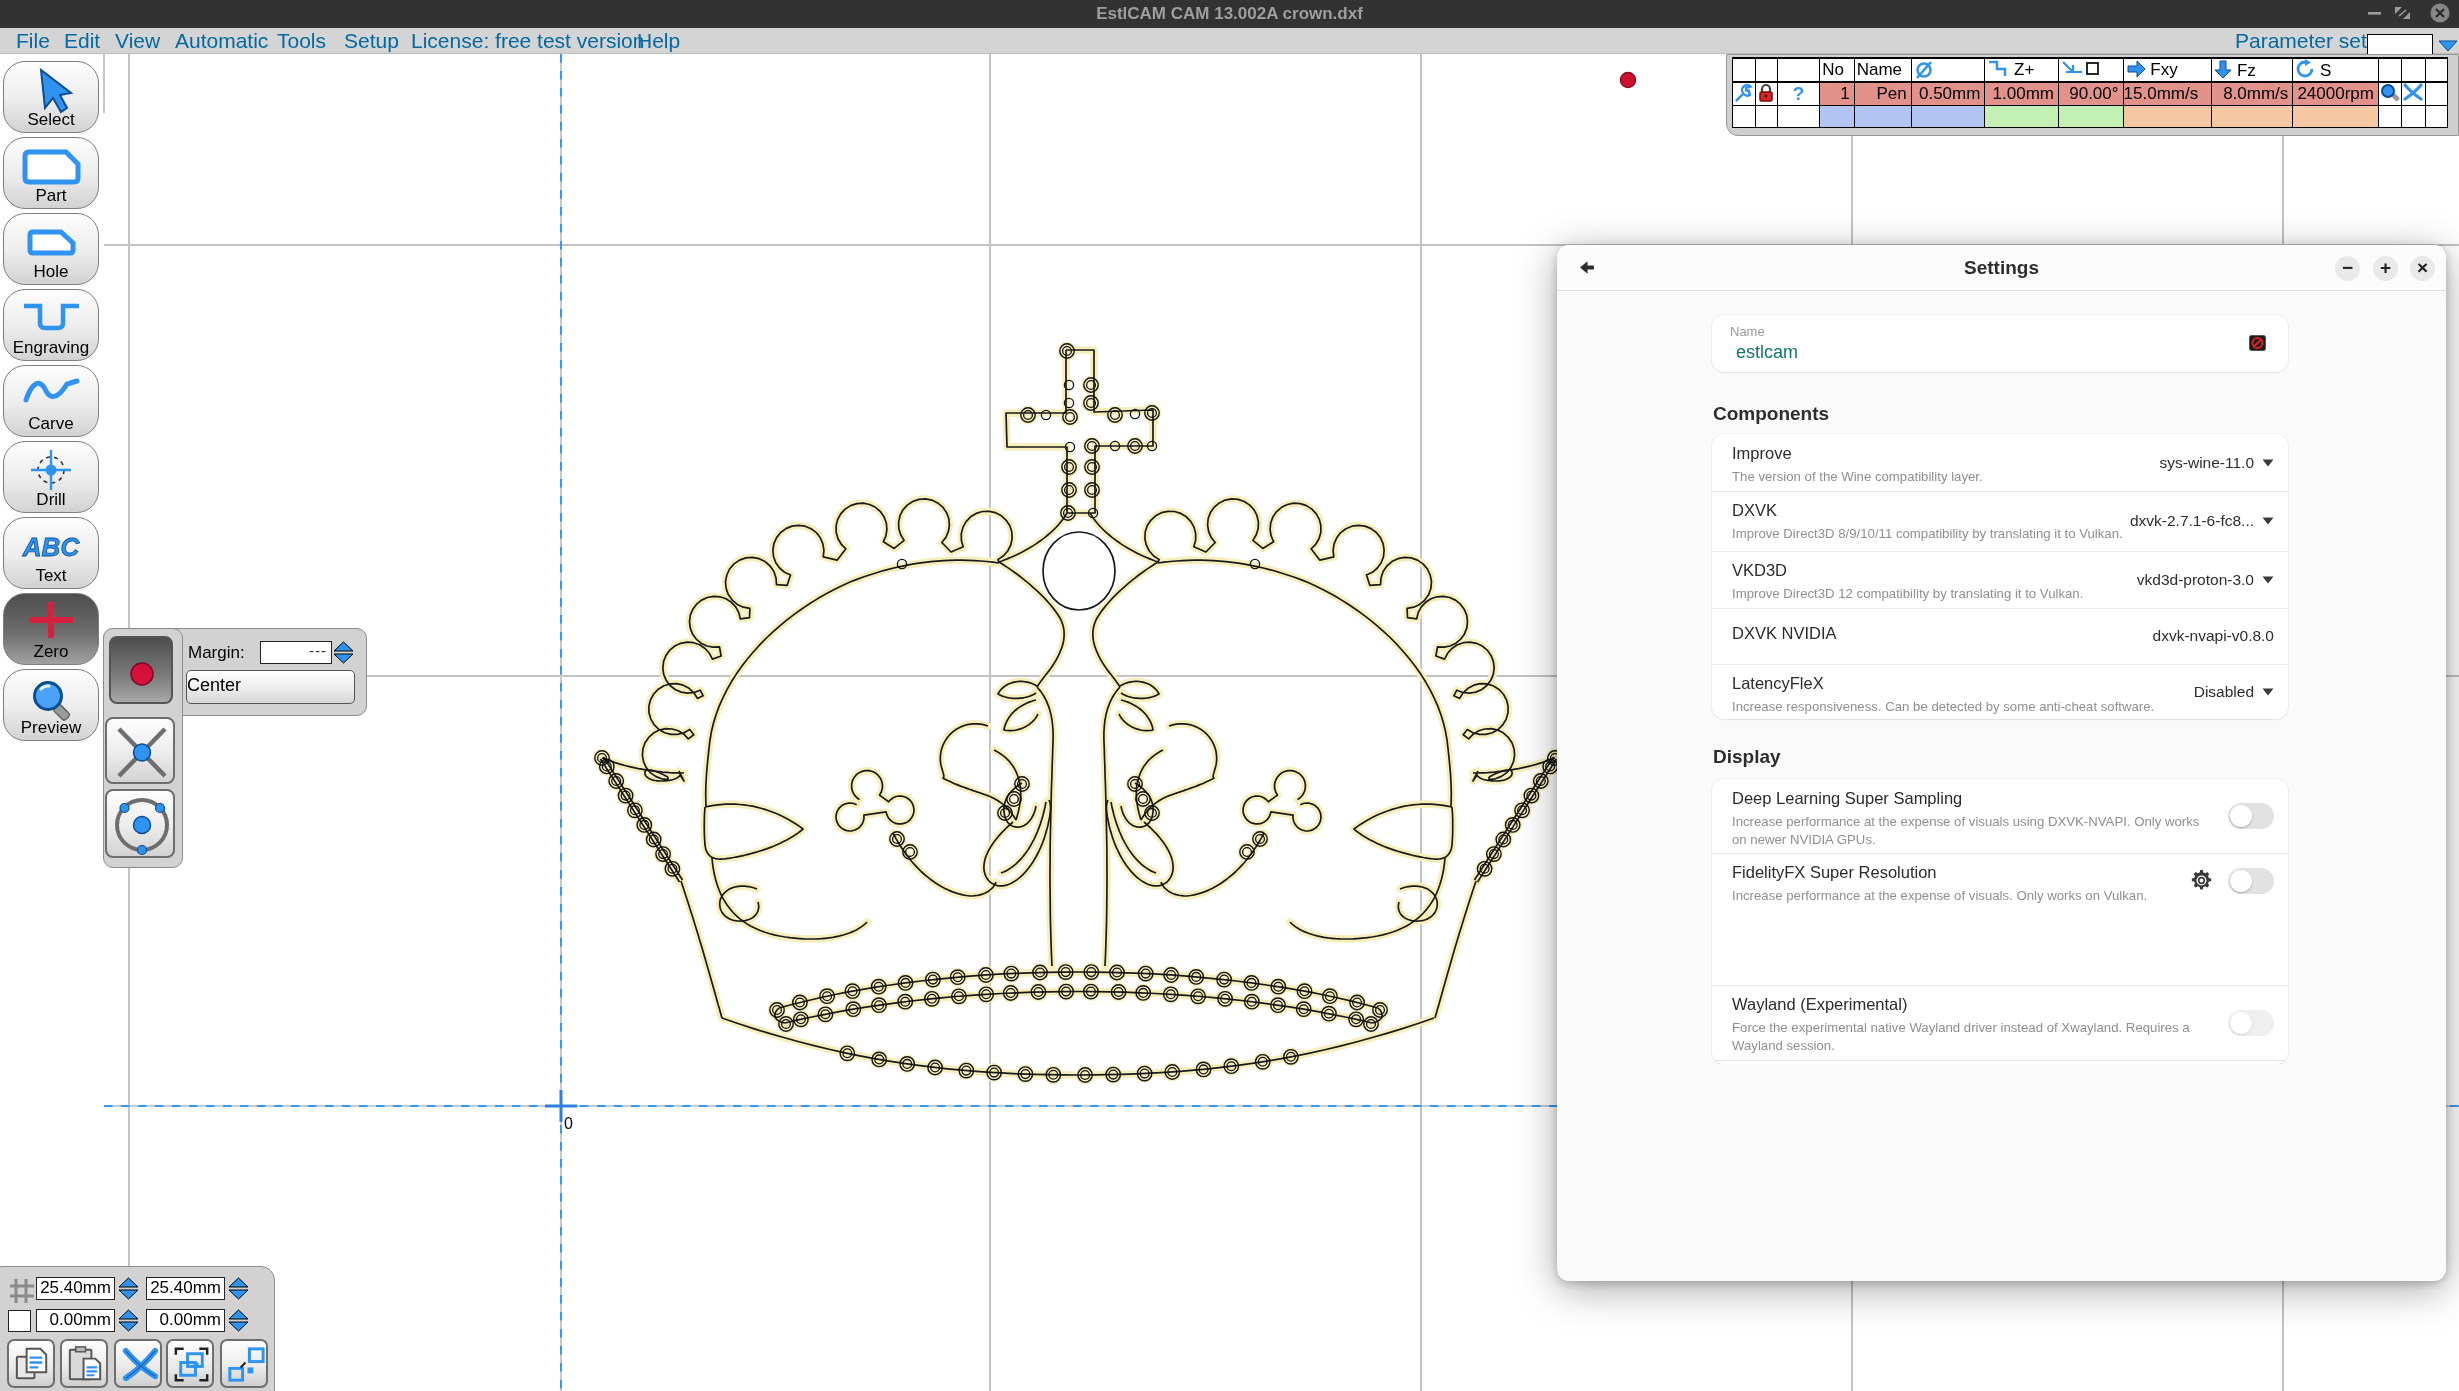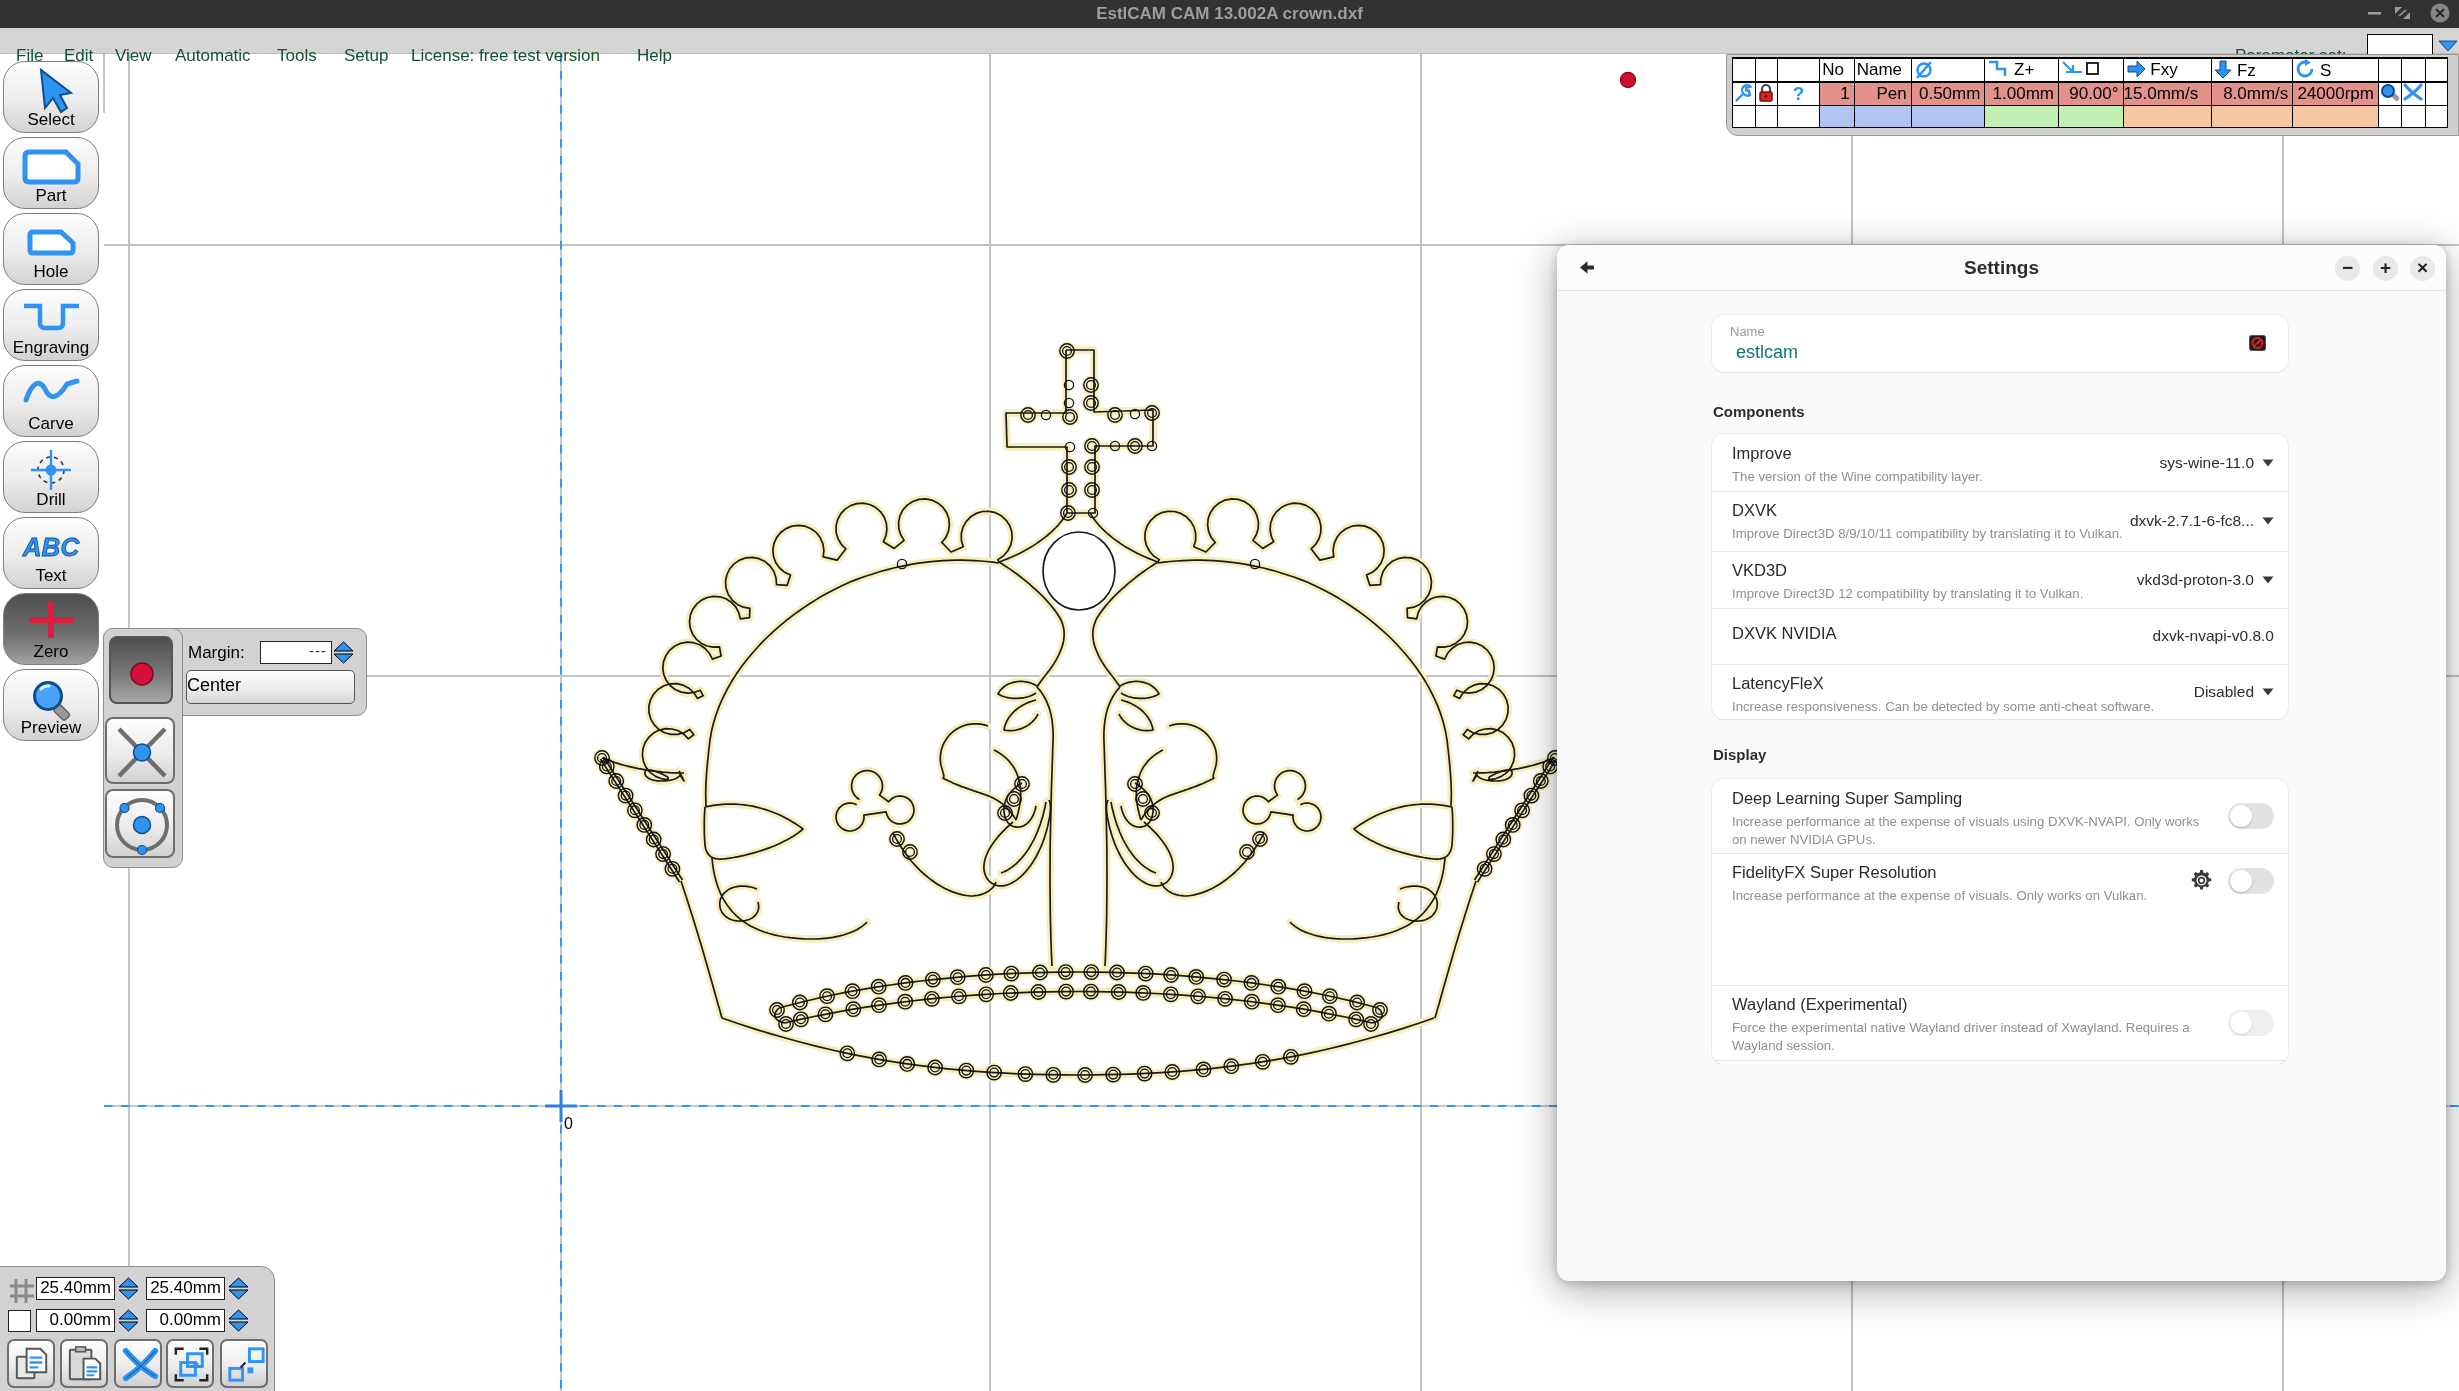--- a/index.html
+++ b/index.html
@@ -1,21 +1,21 @@
 <!DOCTYPE html>
 <html><head><meta charset="utf-8"><style>
 *{margin:0;padding:0;box-sizing:border-box}
 html,body{width:2459px;height:1391px;overflow:hidden;font-family:"Liberation Sans",sans-serif;background:#fff}
 #stage{position:absolute;left:0;top:0;width:2459px;height:1391px;overflow:hidden}
 #canvas{position:absolute;left:0;top:0}
 .titlebar{position:absolute;left:0;top:0;width:2459px;height:28px;background:#323232}
 .wtitle{position:absolute;left:0;right:0;top:4px;text-align:center;color:#9e9e9e;font-size:17px;font-weight:bold}
 .wbtns{position:absolute;right:0;top:0}
 .menubar{position:absolute;left:0;top:28px;width:2459px;height:26px;background:#d4d4d4;border-bottom:1px solid #bdbdbd}
-.menubar span{position:absolute;top:18px;font-size:17px;color:#14532d}
+.menubar span{position:absolute;top:1px;font-size:21px;color:#0369a1}
 .pset{position:absolute;left:2367px;top:34px;width:66px;height:23px;background:#fff;border:1.6px solid #000}
 .psetarrow{position:absolute;left:2438px;top:40px}
 .tbtn{position:absolute;left:3px;width:96px;height:72px;background:linear-gradient(#fdfdfd,#ececec 55%,#d2d2d2);border:1.6px solid #7e7e7e;border-radius:22px;text-align:center}
 .tbtn.dark{background:linear-gradient(#4e4e4e,#6c6c6c 55%,#a2a2a2)}
 .tlab{position:absolute;left:0;right:0;bottom:2px;font-size:17px;color:#000}
 .tbtn.dark .tlab{color:#000}
 .zp-top{position:absolute;left:103px;top:628px;width:264px;height:88px;background:#d2d2d2;border:1.6px solid #8e8e8e;border-radius:10px}
 .zp-left{position:absolute;left:103px;top:628px;width:80px;height:240px;background:#d2d2d2;border:1.6px solid #8e8e8e;border-radius:10px}
 .zbtn{position:absolute;background:linear-gradient(#fdfdfd,#ececec 55%,#d2d2d2);border:2px solid #6e6e6e;border-radius:8px}
 .zbtn.zdark{background:linear-gradient(#4e4e4e,#7c7c7c 60%,#a8a8a8);border-color:#555}
@@ -39,21 +39,21 @@
 .dhead{position:absolute;left:0;top:0;width:100%;height:46px;background:#fcfcfc;border-bottom:1px solid #e2e2e2;border-radius:12px 12px 0 0}
 .dtitle{position:absolute;left:0;right:0;top:12px;text-align:center;font-size:19px;font-weight:bold;color:#2d2d2d}
 .dback{position:absolute;left:20px;top:14px}
 .dbtn{position:absolute;top:11px;width:25px;height:25px;border-radius:50%;background:#e9e9e9;color:#222;font-size:19px;font-weight:bold;text-align:center;line-height:24px}
 .dbody{position:absolute;left:0;top:46px;width:100%;height:773px;overflow:hidden}
 .card{position:absolute;left:155px;width:576px;background:#fff;border-radius:12px;box-shadow:0 0 0 1px rgba(0,0,0,.045),0 1px 2px rgba(0,0,0,.06)}
 .namecard{top:24px;height:57px}
 .nlabel{position:absolute;left:18px;top:9px;font-size:13px;color:#9a9a9a}
 .nvalue{position:absolute;left:24px;top:27px;font-size:18px;color:#0f766e}
 .nicon{position:absolute;right:22px;top:20px}
-.dheading{position:absolute;left:156px;font-size:15px;font-weight:bold;color:#2d2d2d}
+.dheading{position:absolute;left:156px;font-size:19px;font-weight:bold;color:#2d2d2d}
 .drow{position:absolute;left:0;width:100%}
 .rsep{position:absolute;left:0;top:0;width:100%;height:1px;background:#e8e8e8}
 .rtitle{position:absolute;left:20px;top:10px;font-size:16.5px;color:#2b2b2b}
 .drow.single .rtitle{top:16px}
 .rsub{position:absolute;left:20px;top:34px;width:552px;font-size:13.2px;color:#8f8f8f;line-height:18px;white-space:nowrap}
 .rval{position:absolute;right:14px;top:0;height:100%;display:flex;align-items:center;font-size:15.5px;color:#2d2d2d;gap:8px}
 .tgl{position:absolute;right:14px;top:50%;margin-top:-13px;width:46px;height:26px;border-radius:13px;background:#e2e2e2}
 .tgl .knob{position:absolute;left:2px;top:2px;width:22px;height:22px;border-radius:50%;background:#fff;box-shadow:0 1px 2px rgba(0,0,0,.25)}
 .tgl.dis{opacity:.55}
 .gearw{position:absolute;right:74px;top:50%;margin-top:-13px}

